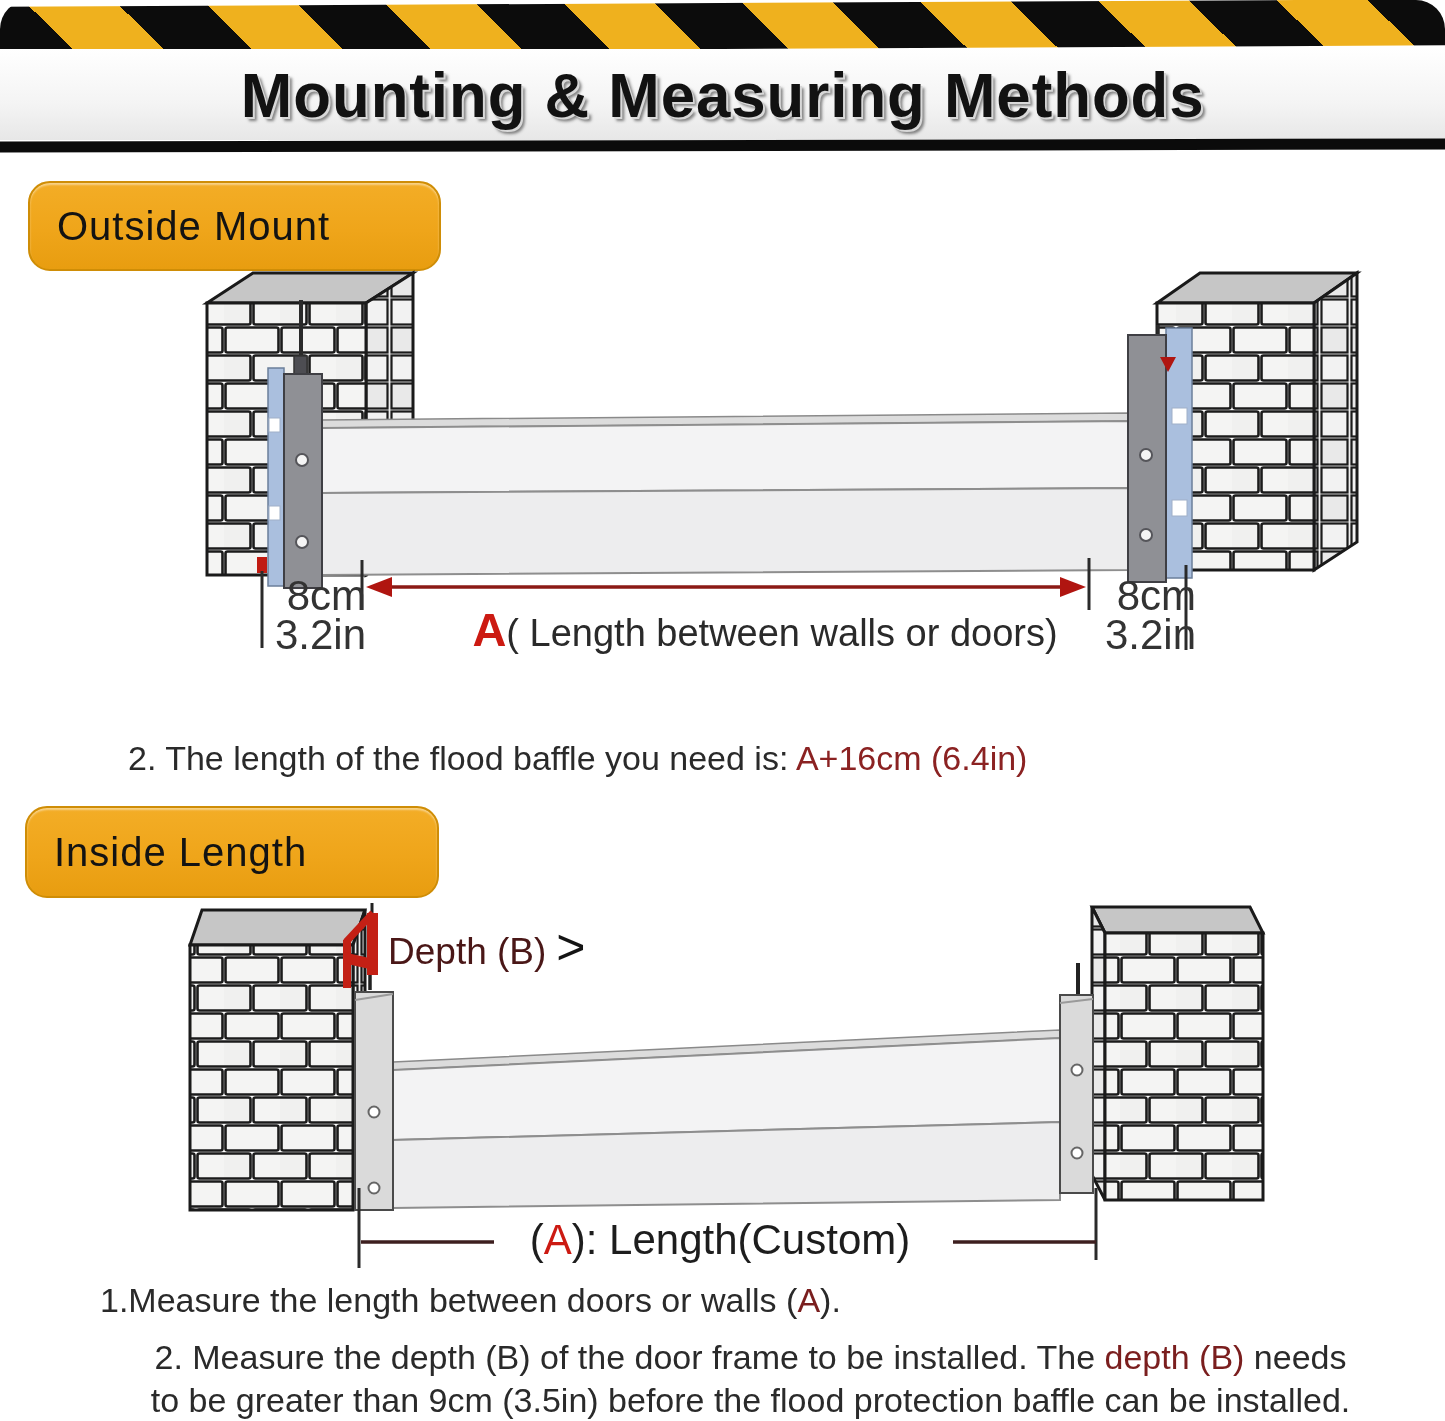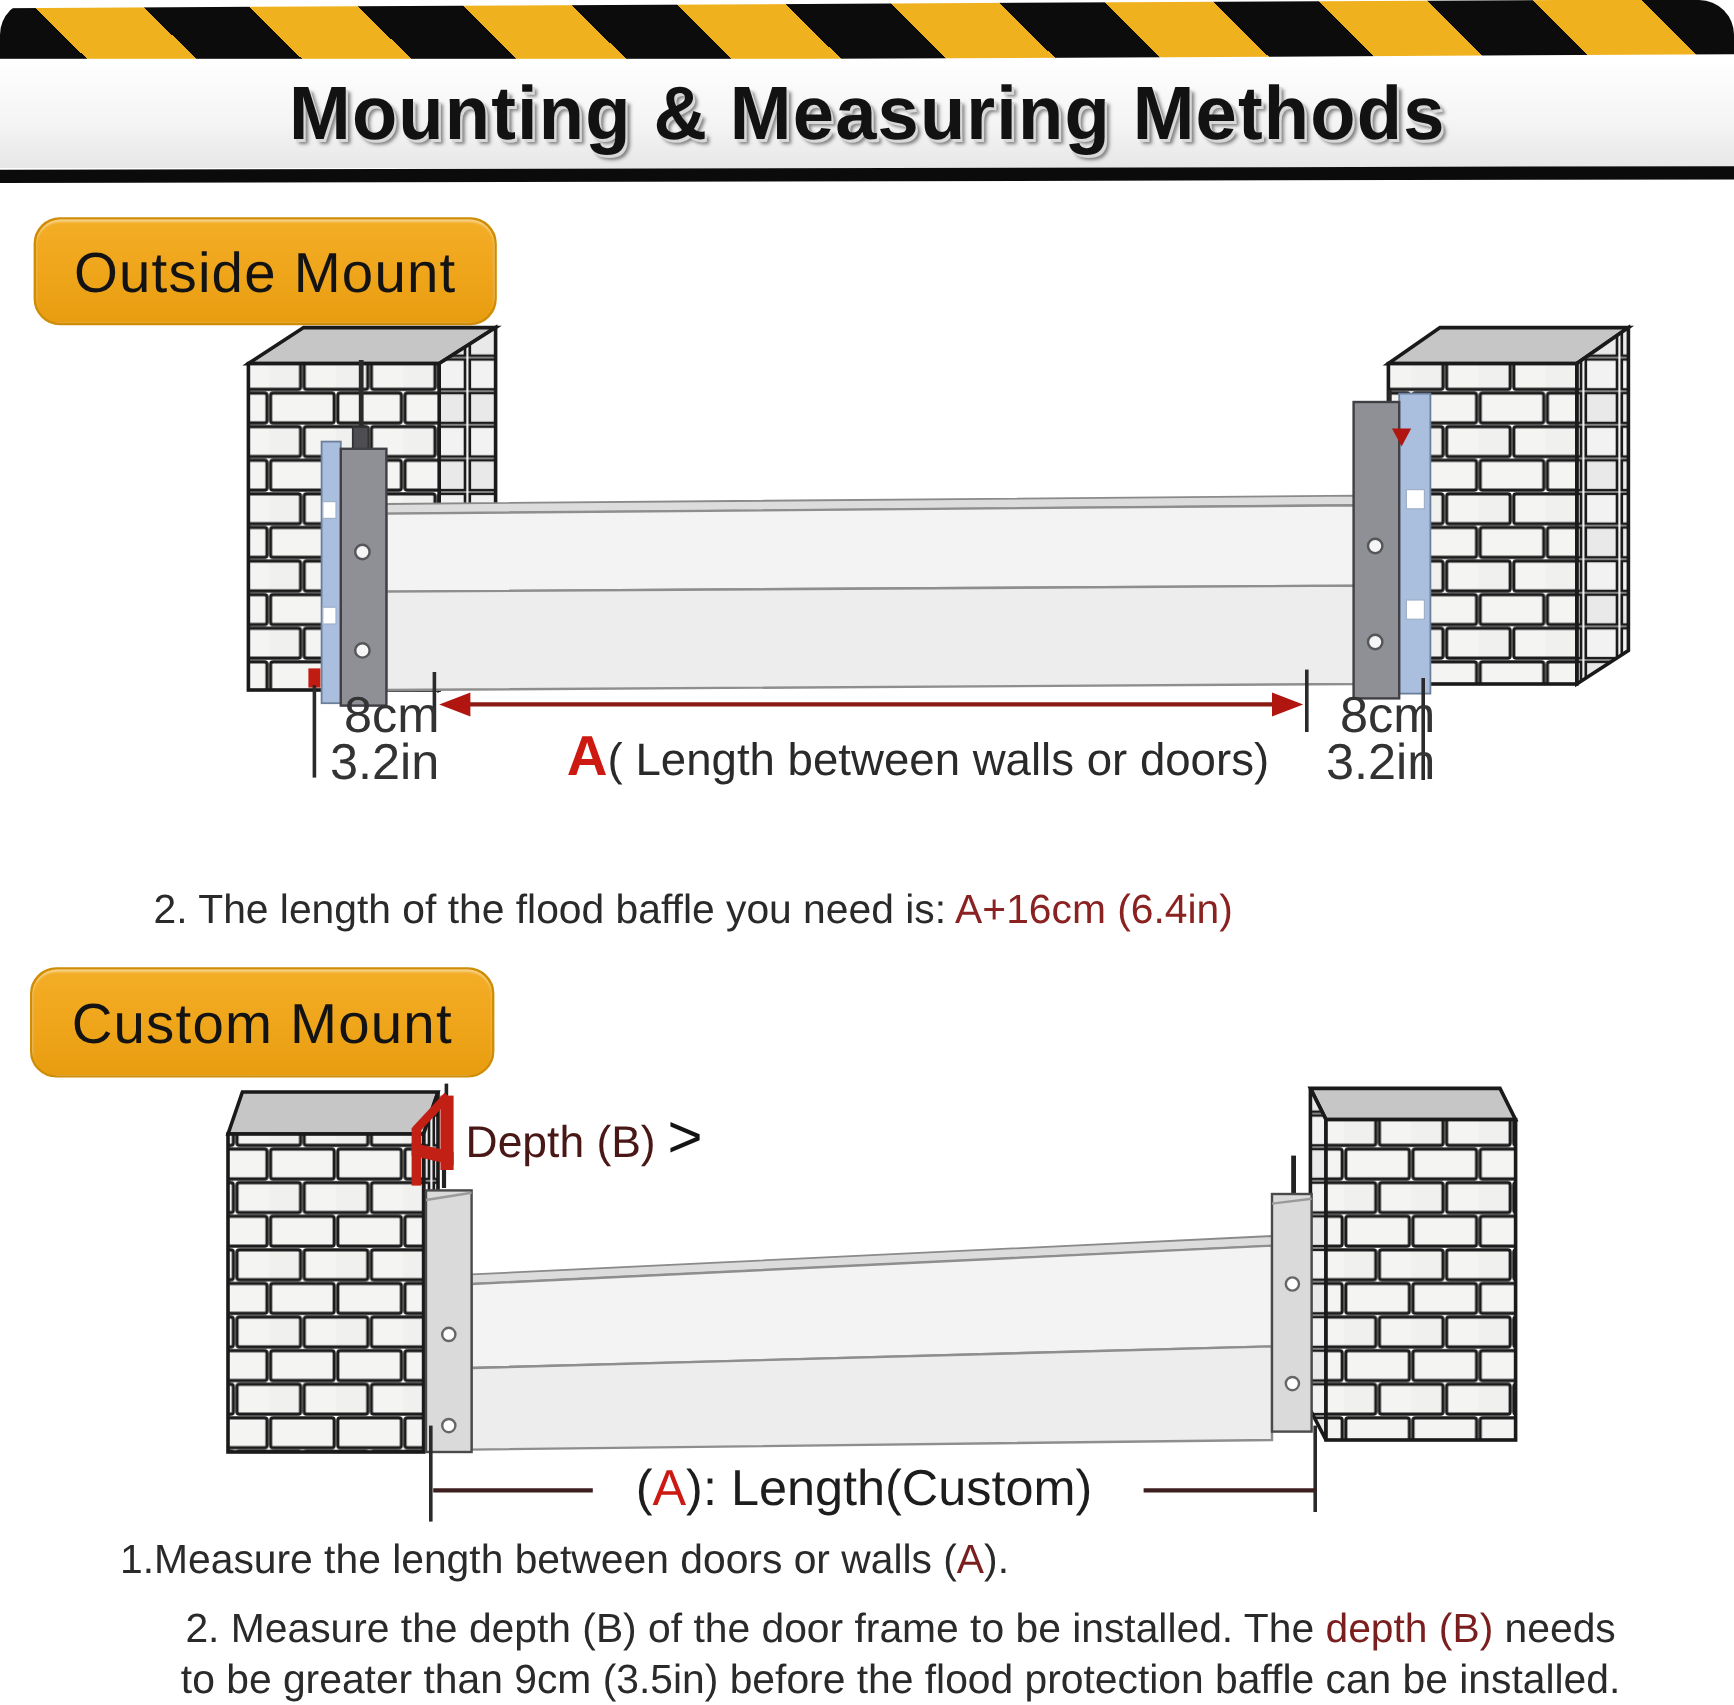--- a/index.html
+++ b/index.html
@@ -20,25 +20,26 @@
   }
   .main-title{
     margin:0;font-size:63px;font-weight:800;color:#121212;letter-spacing:1px;
     transform:scaleX(.98);
     text-shadow:2px 2px 0 #d8d8d8,4px 4px 3px rgba(40,40,40,.55);
     white-space:nowrap;
   }
   .black-bar{position:absolute;top:140px;left:0;width:100%;height:11px;background:#0b0b0b;transform:rotate(-0.12deg);}
   
   .mount-label{
-    position:absolute;display:flex;align-items:center;justify-content:center;
+    position:absolute;display:flex;align-items:center;justify-content:flex-start;
     background:linear-gradient(180deg,#f3ad26 0%,#efa51a 55%,#e89d10 100%);
     border:2px solid #cf8d06;border-radius:22px;
-    font-size:47px;color:#131313;letter-spacing:1px;
+    font-size:40px;color:#131313;letter-spacing:1px;
     box-shadow:inset 0 2px 2px rgba(255,255,255,.45);
+    padding-left:27px;
   }
   #outside-label{left:28px;top:181px;width:382px;height:86px;}
   #inside-label{left:25px;top:806px;width:383px;height:88px;}
   
   .diagram{position:absolute;left:0;}
   #svg-outside{top:270px;}
   #svg-inside{top:900px;}
   
   .dim-pair{position:absolute;width:110px;text-align:right;font-size:42px;line-height:39px;color:#333;}
   #out-dim-left{left:256px;top:576px;}
@@ -70,21 +71,21 @@
     <div class="title-band">
       <h1 class="main-title">Mounting &amp; Measuring Methods</h1>
     </div>
     <div class="black-bar"></div>
   </div>
 
   <div class="mount-label" id="outside-label">
     <span>Outside Mount</span>
   </div>
   <div class="mount-label" id="inside-label">
-    <span>Custom Mount</span>
+    <span>Inside Length</span>
   </div>
 
   <svg id="svg-outside" class="diagram" width="1445" height="395" viewBox="0 0 1445 395">
     <defs>
       <pattern id="brick" width="56" height="56" patternUnits="userSpaceOnUse">
         <rect width="56" height="56" fill="#ffffff"></rect>
         <rect x="1.5" y="1.5" width="53" height="25" rx="2" fill="#f4f4f3" stroke="#1b1b1b" stroke-width="2.6"></rect>
         <rect x="-26.5" y="29.5" width="53" height="25" rx="2" fill="#f0f0ef" stroke="#1b1b1b" stroke-width="2.6"></rect>
         <rect x="29.5" y="29.5" width="53" height="25" rx="2" fill="#f4f4f3" stroke="#1b1b1b" stroke-width="2.6"></rect>
       </pattern>

